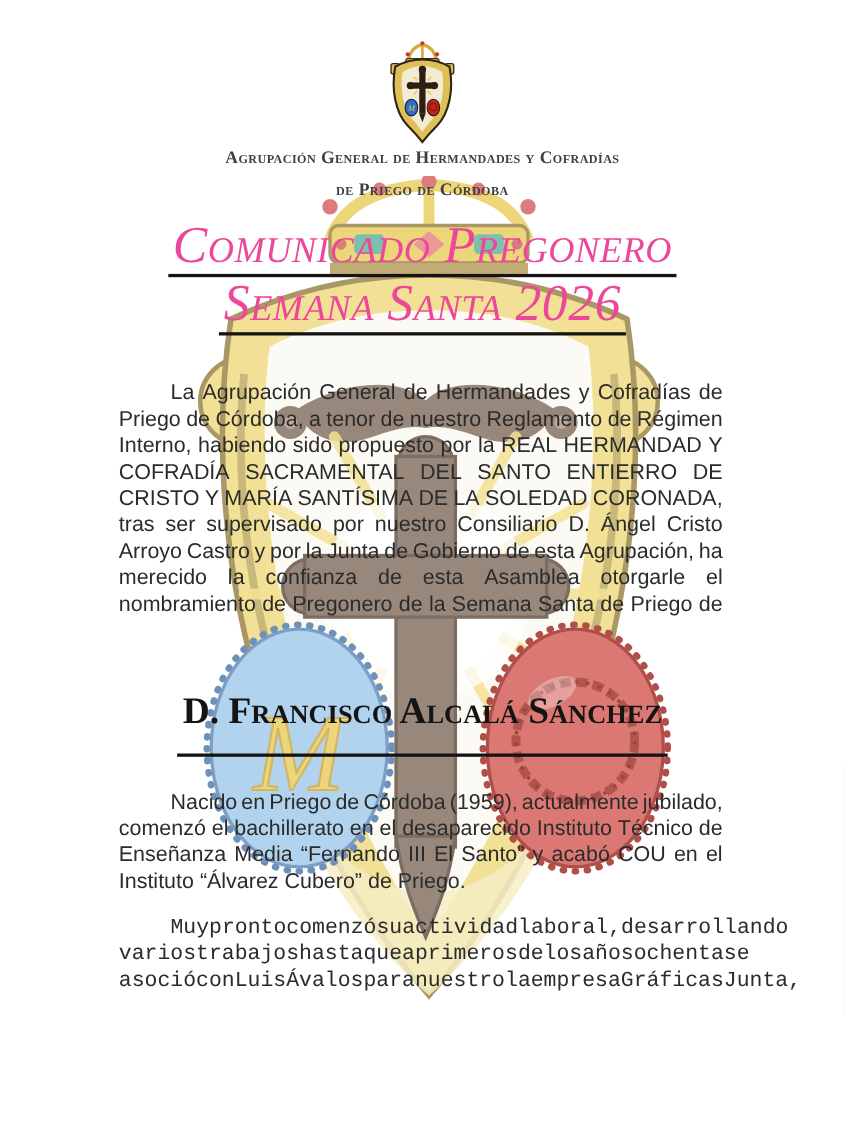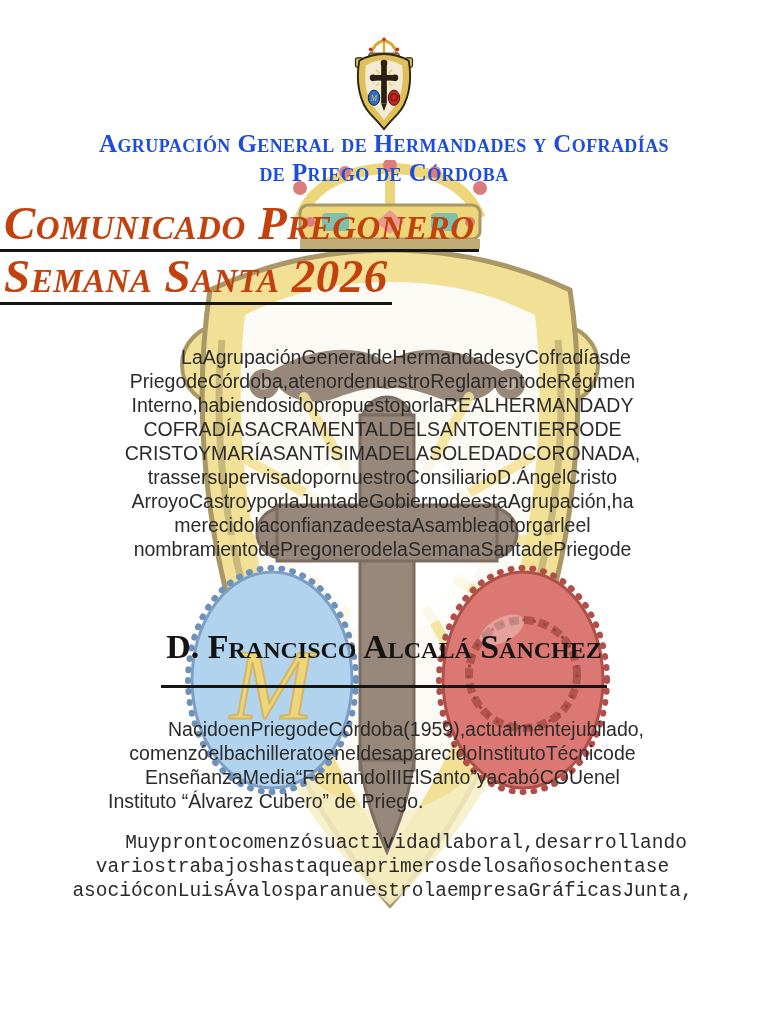--- a/index.html
+++ b/index.html
@@ -6,44 +6,44 @@
   .page{
     position:relative;width:768px;height:1024px;margin:0 auto;
     background:#ffffff;overflow:hidden;
     font-family:"Liberation Sans", sans-serif;
   }
   .watermark{position:absolute;left:150px;top:160px;width:480px;height:760px;opacity:.9;}
   .crest{position:absolute;left:50%;top:36px;width:76px;height:95px;margin-left:-38px;}
   .org{
     position:absolute;top:129px;left:0;width:100%;text-align:center;
     font-family:"Liberation Serif", serif;font-weight:bold;
-    font-variant:small-caps;font-size:25px;line-height:29px;
-    color:#1d4ed8;letter-spacing:.4px;
+    font-variant:small-caps;font-size:16px;line-height:29px;
+    color:#404040;letter-spacing:.4px;
   }
   .title{
-    position:absolute;top:197px;left:0;width:100%;
+    position:absolute;top:197px;left:0;width:100%;text-align:center;
     font-family:"Liberation Serif", serif;font-style:italic;
-    font-variant:small-caps;font-size:47px;color:#c2410c;letter-spacing:.5px;font-weight:bold;
+    font-variant:small-caps;font-size:47px;color:#ec4899;letter-spacing:.5px;
   }
   .title>div{height:53px;line-height:53px;}
   .ul{display:inline-block;border-bottom:3px solid #141414;padding:0 4px 1px 4px;line-height:1.05;}
   .name{
     position:absolute;top:626px;left:0;width:100%;text-align:center;
     font-family:"Liberation Serif", serif;font-weight:bold;
     font-variant:small-caps;font-size:34px;line-height:42px;color:#141414;
   }
   .ul2{display:inline-block;border-bottom:3px solid #141414;padding:0 5px 20px 5px;line-height:1.1;}
   .para{
     position:absolute;left:108px;width:549px;
     font-size:19.5px;line-height:24px;color:#2b2b2b;
   }
   .p1{top:345px;}
   .p2{top:717px;}
   .p3{top:831px;font-family:Liberation Mono, monospace;}
-  .tl{display:flex;justify-content:center;white-space:pre;}
+  .tl{display:flex;justify-content:space-between;white-space:pre;}
   .tl.last{display:block;}
   .tl.ind{padding-left:47px;}
 </style>
 </head>
 <body>
 
 <div class="page">
 
   <svg class="watermark" viewBox="0 0 480 760" aria-hidden="true">
 

